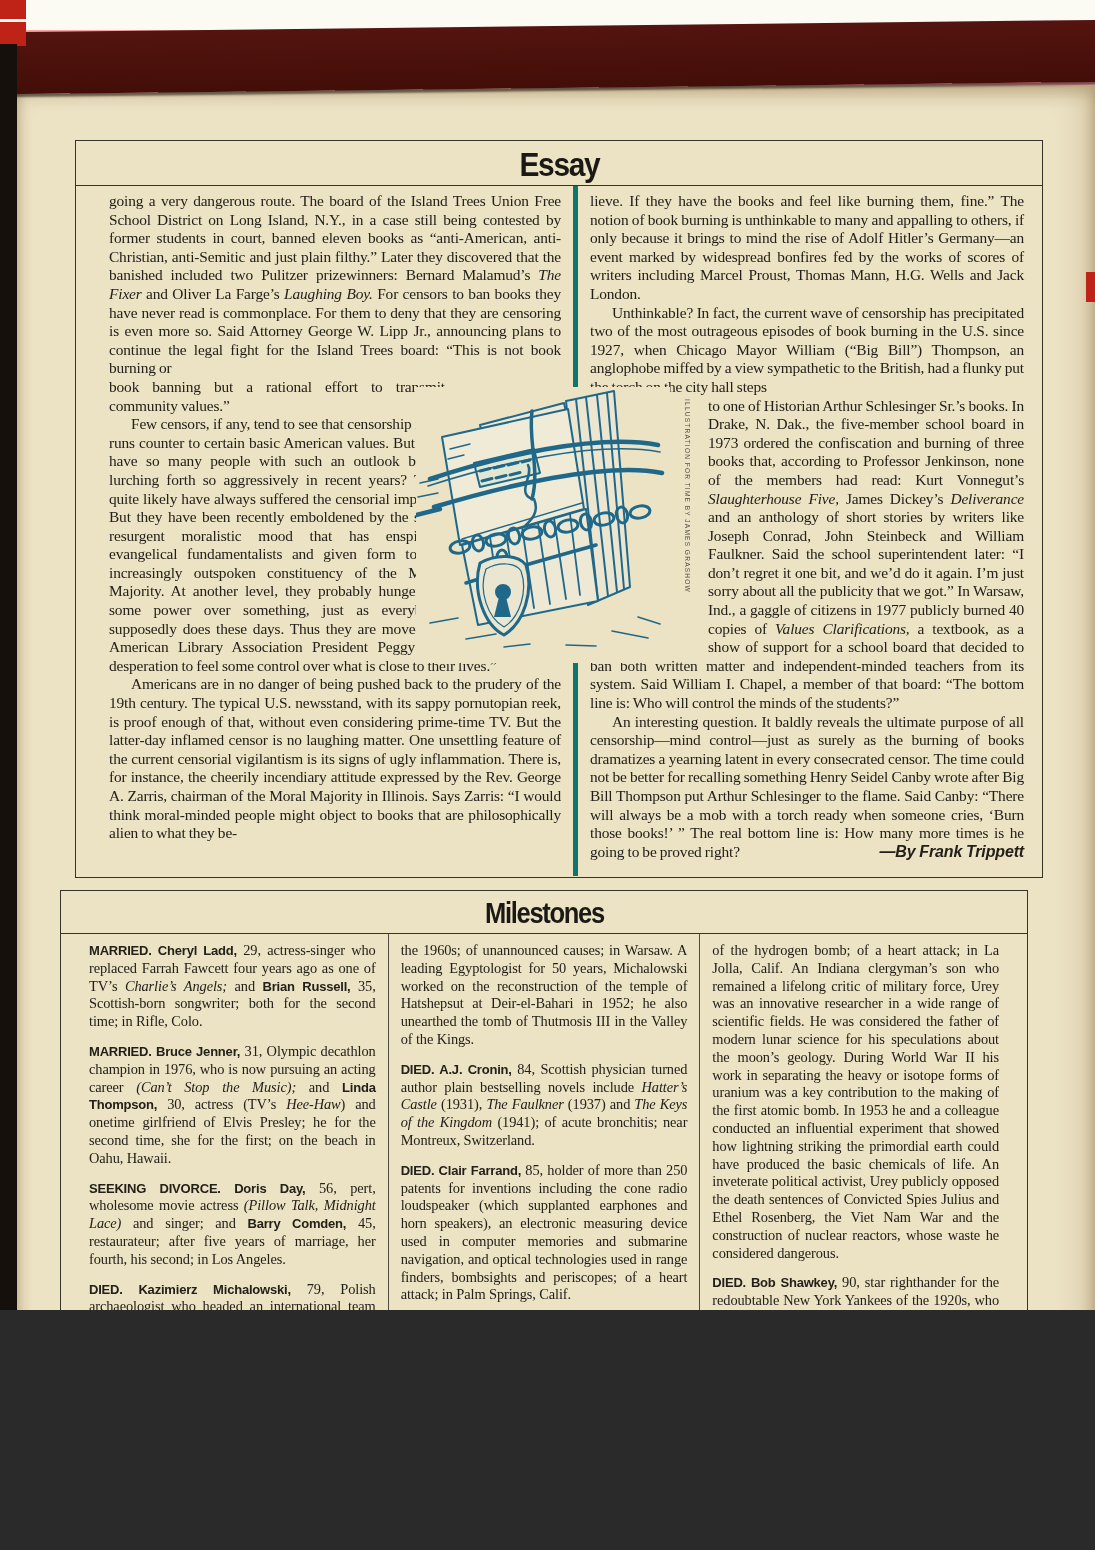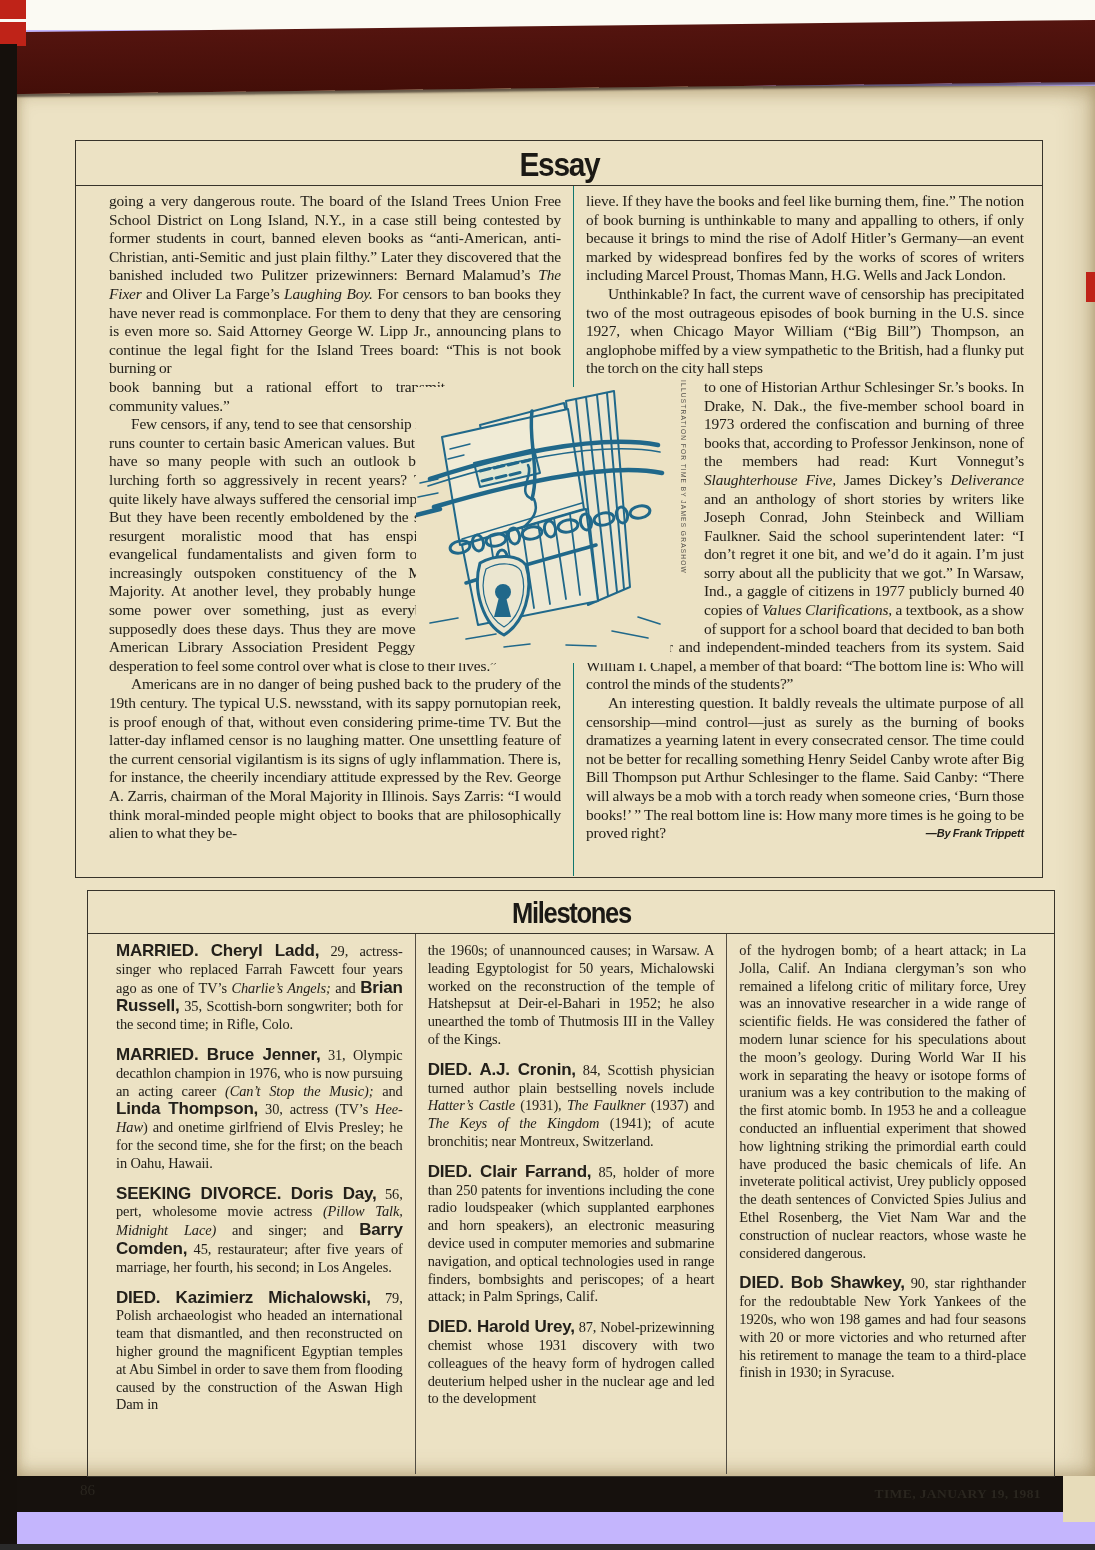--- a/index.html
+++ b/index.html
@@ -1,71 +1,71 @@
 <!DOCTYPE html>
 <html><head>
 <meta charset="utf-8">
 <style>
   html,body{margin:0;padding:0;background:#2a2a2a;}
-  .photo{position:relative;width:1095px;height:1544px;background:#c4b5fd;overflow:hidden;
+  .photo{position:relative;width:1095px;height:1310px;background:#fca5a5;overflow:hidden;
          font-family:"Liberation Serif",serif;}
   
   .strip-white{position:absolute;top:0;left:0;width:100%;height:30px;background:#fbfaf3;}
   .band-maroon{position:absolute;top:26px;left:-14px;width:1140px;height:62px;
                background:linear-gradient(#54140f,#430e08);transform:rotate(-0.65deg);
                box-shadow:0 3px 2px rgba(15,4,4,.55);}
   .redbar{position:absolute;left:0;width:26px;background:#bf2318;}
   .redbar.a{top:0;height:19px}.redbar.b{top:22px;height:24px}
   .strip-black-left{position:absolute;left:0;top:44px;width:17px;height:1506px;background:#15100c;}
   .page{position:absolute;left:17px;top:86px;width:1078px;height:1390px;background:#ece2c4;
         box-shadow:inset -12px 0 28px rgba(110,80,30,.20), inset 0 8px 14px rgba(120,90,40,.28),
                    inset 0 -6px 12px rgba(120,90,40,.22);}
   .band-black-bottom{position:absolute;left:17px;top:1476px;width:1046px;height:36px;background:#16110d;}
   .page-corner{position:absolute;left:1063px;top:1476px;width:32px;height:46px;background:#e7dcba;}
   .red-tick{position:absolute;right:0;top:272px;width:9px;height:30px;background:#bf2318;}
 
   
   .box{position:absolute;border:1.5px solid #37332a;color:#23201a;}
   .essay-box{left:75px;top:140px;width:966px;height:736px;}
-  .mile-box{left:87px;top:890px;width:966px;height:585px;}
+  .mile-box{left:60px;top:890px;width:966px;height:585px;}
   .box-header{border-bottom:1.5px solid #37332a;text-align:center;overflow:hidden;}
   .essay-box .box-header{height:44px}
   .mile-box .box-header{height:42px}
   .box-title{display:inline-block;font-family:"Liberation Sans",sans-serif;font-weight:bold;
              transform:scaleX(.88);letter-spacing:-1.5px;color:#1b1915;}
   .essay-box .box-title{font-size:34px;line-height:46px}
   .mile-box .box-title{font-size:29px;line-height:44px}
 
   .essay-body{display:flex;height:690px;padding:0 18px;overflow:hidden;position:relative;}
   .essay-col{font-size:15.4px;line-height:18.6px;text-align:justify;
              letter-spacing:-0.15px;word-spacing:-0.5px;padding-top:6px;}
   .col-l{width:452px;padding-right:12px;margin-left:15px;}
-  .col-r{flex:1;border-left:1px solid #0f766e;padding-left:12px;}
+  .col-r{flex:1;border-left:5px solid #0f766e;padding-left:12px;}
   .para{margin:0;}
   .para.indent{text-indent:22px;}
   .it{font-style:italic;}
   .lead{font-family:"Liberation Sans",sans-serif;font-weight:bold;font-size:13.4px;letter-spacing:-0.2px;}
 
   .shim{pointer-events:none;}
   .shim-right{float:right;width:106px;height:248px;margin:0 0 3px 10px;}
   .shim-left{float:left;width:108px;height:250px;margin:0 10px 3px 0;position:relative;}
   .art-credit{position:absolute;top:2px;right:2px;height:215px;writing-mode:vertical-rl;
               font-family:"Liberation Sans",sans-serif;font-size:6.6px;letter-spacing:1.2px;
               color:#55524c;white-space:nowrap;}
   .byline{text-align:right;margin-top:-18.6px;font-family:"Liberation Sans",sans-serif;
-          font-weight:bold;font-style:italic;font-size:11px;}
+          font-weight:bold;font-style:italic;font-size:16px;}
 
   .essay-art{position:absolute;left:340px;top:246px;width:254px;height:276px;z-index:2;}
 
   .mile-body{display:flex;height:540px;padding:0 16px;overflow:hidden;}
   .mile-col{flex:1;font-size:14.4px;line-height:17.8px;text-align:justify;
             letter-spacing:-0.1px;padding:8px 12px 0;}
   .mile-col + .mile-col{border-left:1px solid #514c42;}
   .mile-col .para{margin:0 0 12px;}
-  .mile-col .lead{font-size:17px;}
+  .mile-col .lead{font-size:13px;}
 
   .pageno{position:absolute;left:80px;top:1482px;font-size:15px;color:#2a261f;}
   .issue{position:absolute;right:54px;top:1486px;font-size:13.5px;font-weight:bold;
          letter-spacing:.4px;color:#2a261f;}
 </style>
 </head>
 <body>
 
 <div class="photo">
   <div class="strip-white"></div>

